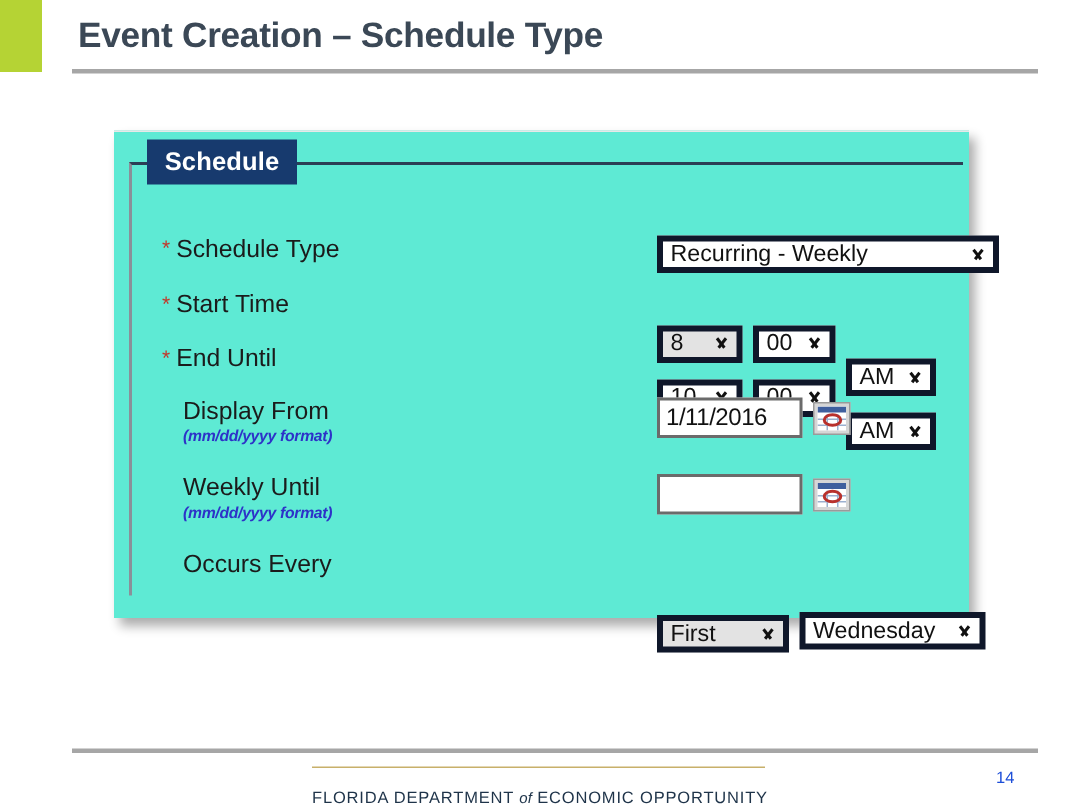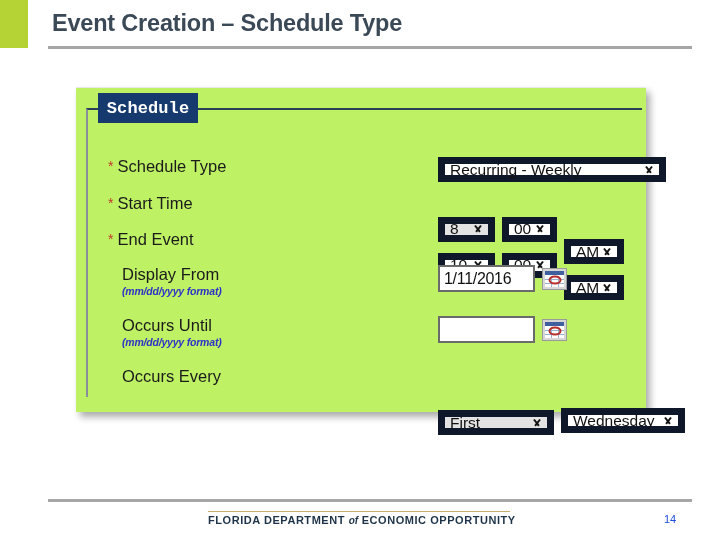--- a/index.html
+++ b/index.html
@@ -41,21 +41,21 @@
     left: 48px; top: 46px;
     width: 644px; height: 3px;
     background: #a6a6a6;
   }
 
   
   .panel {
     position: absolute;
     left: 76px; top: 87px;
     width: 570px; height: 325px;
-    background: #bef264;
+    background: #5eead4;
     box-shadow: 4px 5px 7px rgba(0,0,0,0.33);
   }
   .panel-edge-top {
     position: absolute;
     left: 0; top: 0;
     width: 100%; height: 1px;
     background: #e8e8e8;
   }
 
   
@@ -76,21 +76,20 @@
     background: #173a6e;
     display: flex;
     align-items: center;
     justify-content: center;
   }
   .legend-tab span {
     color: #ffffff;
     font-size: 17px;
     font-weight: bold;
     letter-spacing: 0.1px;
-    font-family: Liberation Mono, monospace;
   }
 
   
   .form {
     position: absolute;
     left: 0; top: 0;
     width: 570px; height: 325px;
   }
   .row {
     position: absolute;
@@ -127,21 +126,21 @@
     left: 330px; top: 0;
     display: flex;
     align-items: center;
     gap: 7px;
   }
 
   
   .sel {
     position: relative;
     box-sizing: border-box;
-    border: 7px solid #0f172a;
+    border: 4px solid #0f172a;
     background: #ffffff;
     height: 25px;
     display: flex;
     align-items: center;
     padding: 0 22px 0 5px;
     font-size: 15.5px;
     color: #111111;
     white-space: nowrap;
   }
   .sel.gray { background: #e3e3e3; }
@@ -159,21 +158,21 @@
     width: 2px; height: 8px;
     background: #111111;
   }
   .sel .chev::before { left: 1.5px; transform: rotate(-38deg); transform-origin: top center; }
   .sel .chev::after  { right: 1.5px; transform: rotate(38deg);  transform-origin: top center; }
 
   .sel-schedule-type { width: 228px; }
   .sel-hour   { width: 57px; }
   .sel-minute { width: 55px; }
   .sel-ampm   { width: 60px; margin-top: 45px; }
-  .sel-ordinal{ width: 116px; margin-top: 43px; }
+  .sel-ordinal{ width: 88px; margin-top: 43px; }
   .sel-weekday{ width: 124px; margin-top: 39px; }
 
   
   .txt {
     box-sizing: border-box;
     width: 97px; height: 27px;
     border: 2px solid #6b6b6b;
     background: #ffffff;
     font-size: 16px;
     color: #111111;
@@ -237,23 +236,23 @@
     background: #a6a6a6;
   }
   .footer-gold {
     position: absolute;
     left: 208px; top: 511px;
     width: 302px; height: 1px;
     background: #c8b06a;
   }
   .org-name {
     position: absolute;
-    left: 208px; top: 514px;
+    left: 208px; top: 526px;
     font-size: 11px;
-    font-weight: bold;
+    font-weight: normal;
     color: #1e3349;
     letter-spacing: 0.55px;
     white-space: nowrap;
   }
   .org-name .of {
     font-style: italic;
     font-size: 10px;
     letter-spacing: 0;
   }
   .page-num {
@@ -296,21 +295,21 @@
             <span>00</span>
             <span class="chev"></span>
           </div>
           <div class="sel sel-ampm">
             <span>AM</span>
             <span class="chev"></span>
           </div>
         </div>
       </div>
       <div class="row" style="top: 143px;">
-        <div class="label-cell"><span class="req">*</span><span>End Event</span></div>
+        <div class="label-cell"><span class="req">*</span><span>End Until</span></div>
         <div class="control-cell">
           <div class="sel sel-hour">
             <span>10</span>
             <span class="chev"></span>
           </div>
           <div class="sel sel-minute">
             <span>00</span>
             <span class="chev"></span>
           </div>
           <div class="sel sel-ampm">
@@ -331,21 +330,21 @@
                 <i class="cal-v2"></i>
                 <i class="cal-h1"></i>
                 <i class="cal-h2"></i>
               </div>
               <div class="cal-oval"></div>
             </div>
           </div>
         </div>
       </div>
       <div class="row" style="top: 229px;">
-        <div class="label-cell"><span class="label-indent">Occurs Until</span><span class="hint">(mm/dd/yyyy format)</span></div>
+        <div class="label-cell"><span class="label-indent">Weekly Until</span><span class="hint">(mm/dd/yyyy format)</span></div>
         <div class="control-cell">
           <div class="txt"></div>
           <div class="cal-btn">
             <div class="cal-inner">
               <div class="cal-titlebar"></div>
               <div class="cal-grid">
                 <i class="cal-v1"></i>
                 <i class="cal-v2"></i>
                 <i class="cal-h1"></i>
                 <i class="cal-h2"></i>

